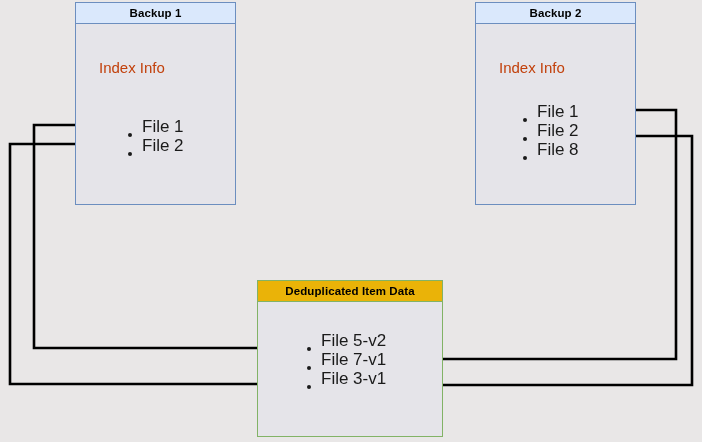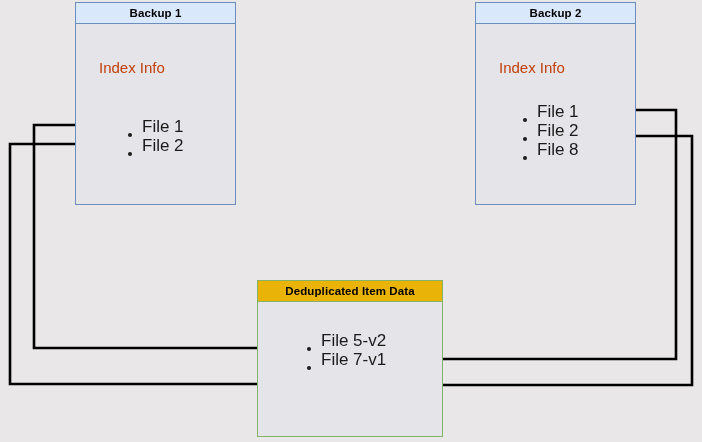--- a/index.html
+++ b/index.html
@@ -154,17 +154,21 @@
     <div class="box-body">
       <ul class="file-list" style="left:49px; top:30px;">
         <li>
           <span class="bullet"></span>
           <span>File 5-v2</span>
         </li>
         <li>
           <span class="bullet"></span>
           <span>File 7-v1</span>
         </li>
+        <li>
+          <span class="bullet"></span>
+          <span>File 3-v1</span>
+        </li>
       </ul>
     </div>
   </div>
 
 </div>
 
 </body></html>

